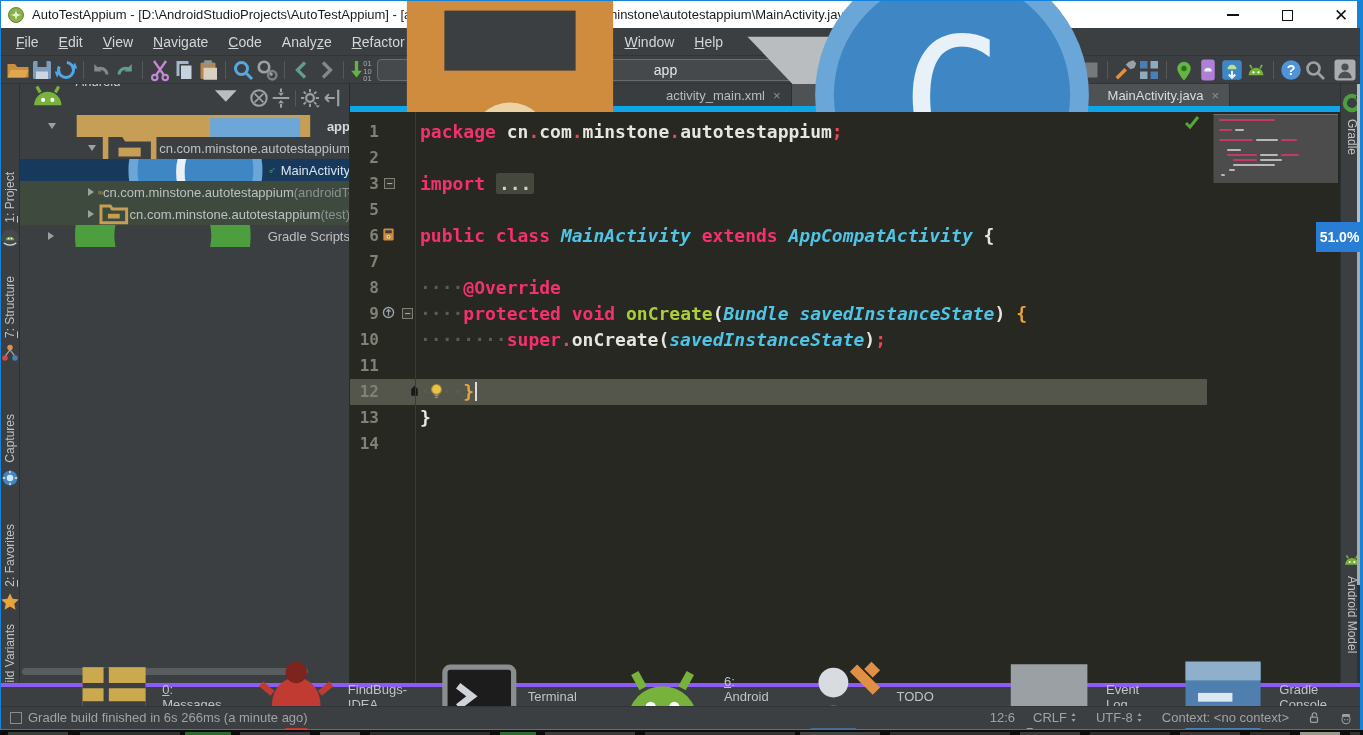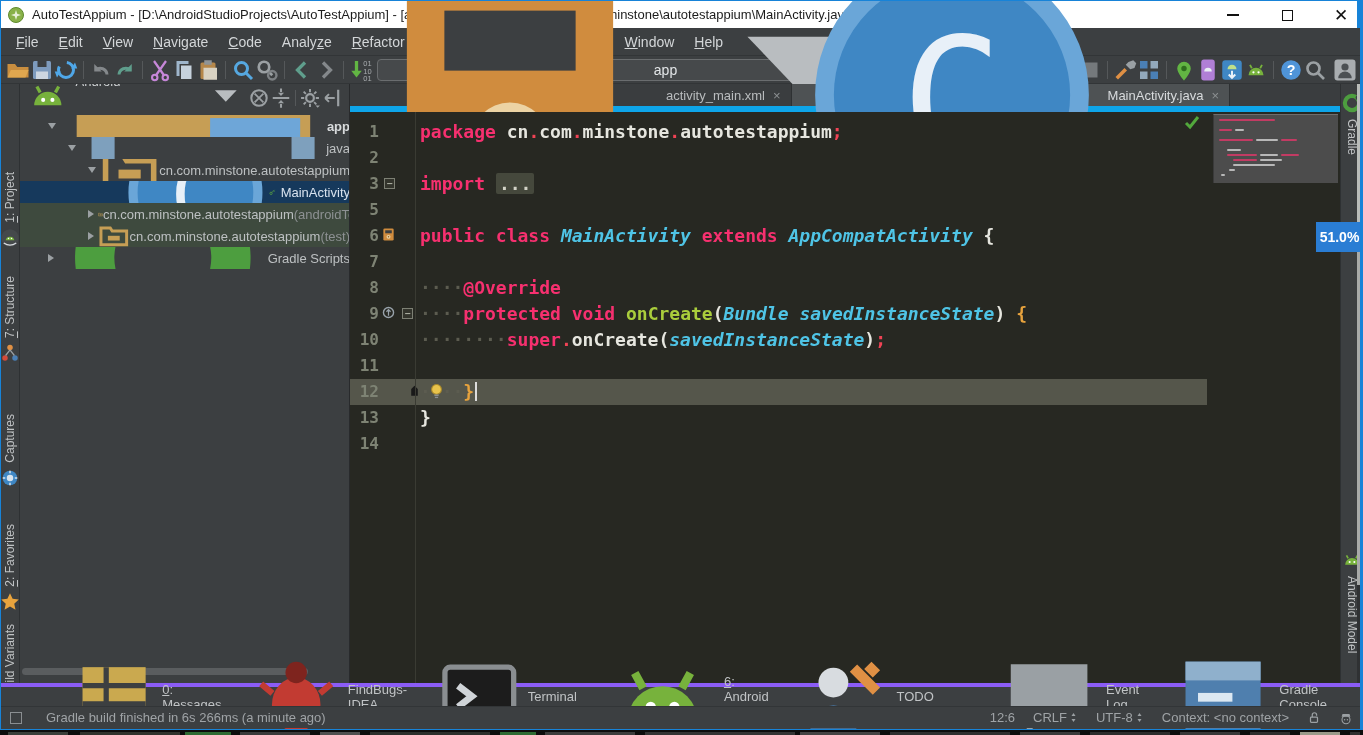--- a/index.html
+++ b/index.html
@@ -115,21 +115,21 @@
   .btab { display:flex; align-items:center; gap:6px; margin-right:30px; }
   .btab svg { width:14px; height:14px; }
   #bb-left { display:flex; align-items:center; padding-left:72px; }
   #bb-right { margin-left:auto; display:flex; align-items:center; padding-right:36px; }
   #bb-right .btab { margin-right:0; margin-left:34px; }
   .btab u { text-decoration:underline; }
 
   
   #statusbar { position:absolute; left:0; top:706px; width:1363px; height:22px; background:#3c3f41;
     border-top:1px solid #323537; display:flex; align-items:center; font-size:13px; color:#9fa3a6; }
-  #sb-left { display:flex; align-items:center; gap:24px; padding-left:10px; }
+  #sb-left { display:flex; align-items:center; gap:6px; padding-left:10px; }
   #sb-square { width:12px; height:12px; border:1px solid #8a8e91; }
   #sb-right { margin-left:auto; display:flex; align-items:center; gap:18px; padding-right:10px; }
   .sb-item { display:flex; align-items:center; gap:2px; }
   .sb-item svg.ud { width:9px; height:11px; }
   #sb-right .ic16 svg { width:14px; height:14px; display:block; }
 
   
   #sliver { position:absolute; left:0; top:729px; width:1363px; height:6px; background:#0d0d0d; border-top:1px solid #1783d8; }
   .sl-seg { position:absolute; top:2px; height:4px; }
 
@@ -550,29 +550,20 @@
       <div id="tree">
           <div class="trow boldlbl" style="padding-left: 28px;">
             <span class="tri tri-d"></span>
             <span style="display: inline-flex;">
               <svg viewBox="0 0 16 16" xmlns="http://www.w3.org/2000/svg" style="width: 100%; height: 100%;">
                 <path d="M1 13V3.5h5.2l1 1.7H15V13z" fill="#c69e55"></path>
                 <rect x="9" y="7.5" width="5.4" height="5.4" fill="#6ea6d8"></rect>
               </svg>
             </span>
             <span class="lab">app</span>
-          </div>
-          <div class="trow" style="padding-left: 48px;">
-            <span class="tri tri-d"></span>
-            <span style="display: inline-flex;">
-              <svg viewBox="0 0 16 16" xmlns="http://www.w3.org/2000/svg" style="width: 100%; height: 100%;">
-                <path d="M1.5 12.5V4h4.7l1 1.6h7.3v6.9z" fill="none" stroke="#7ea0bd" stroke-width="1.5"></path>
-              </svg>
-            </span>
-            <span class="lab">java</span>
           </div>
           <div class="trow" style="padding-left: 68px;">
             <span class="tri tri-d"></span>
             <span style="display: inline-flex;">
               <svg viewBox="0 0 16 16" xmlns="http://www.w3.org/2000/svg" style="width: 100%; height: 100%;">
                 <path d="M1.5 12.5V4h4.7l1 1.6h7.3v6.9z" fill="none" stroke="#c69e55" stroke-width="1.5"></path>
                 <rect x="5" y="8" width="6" height="2.4" fill="#c69e55"></rect>
               </svg>
             </span>
             <span class="lab">cn.com.minstone.autotestappium</span>

